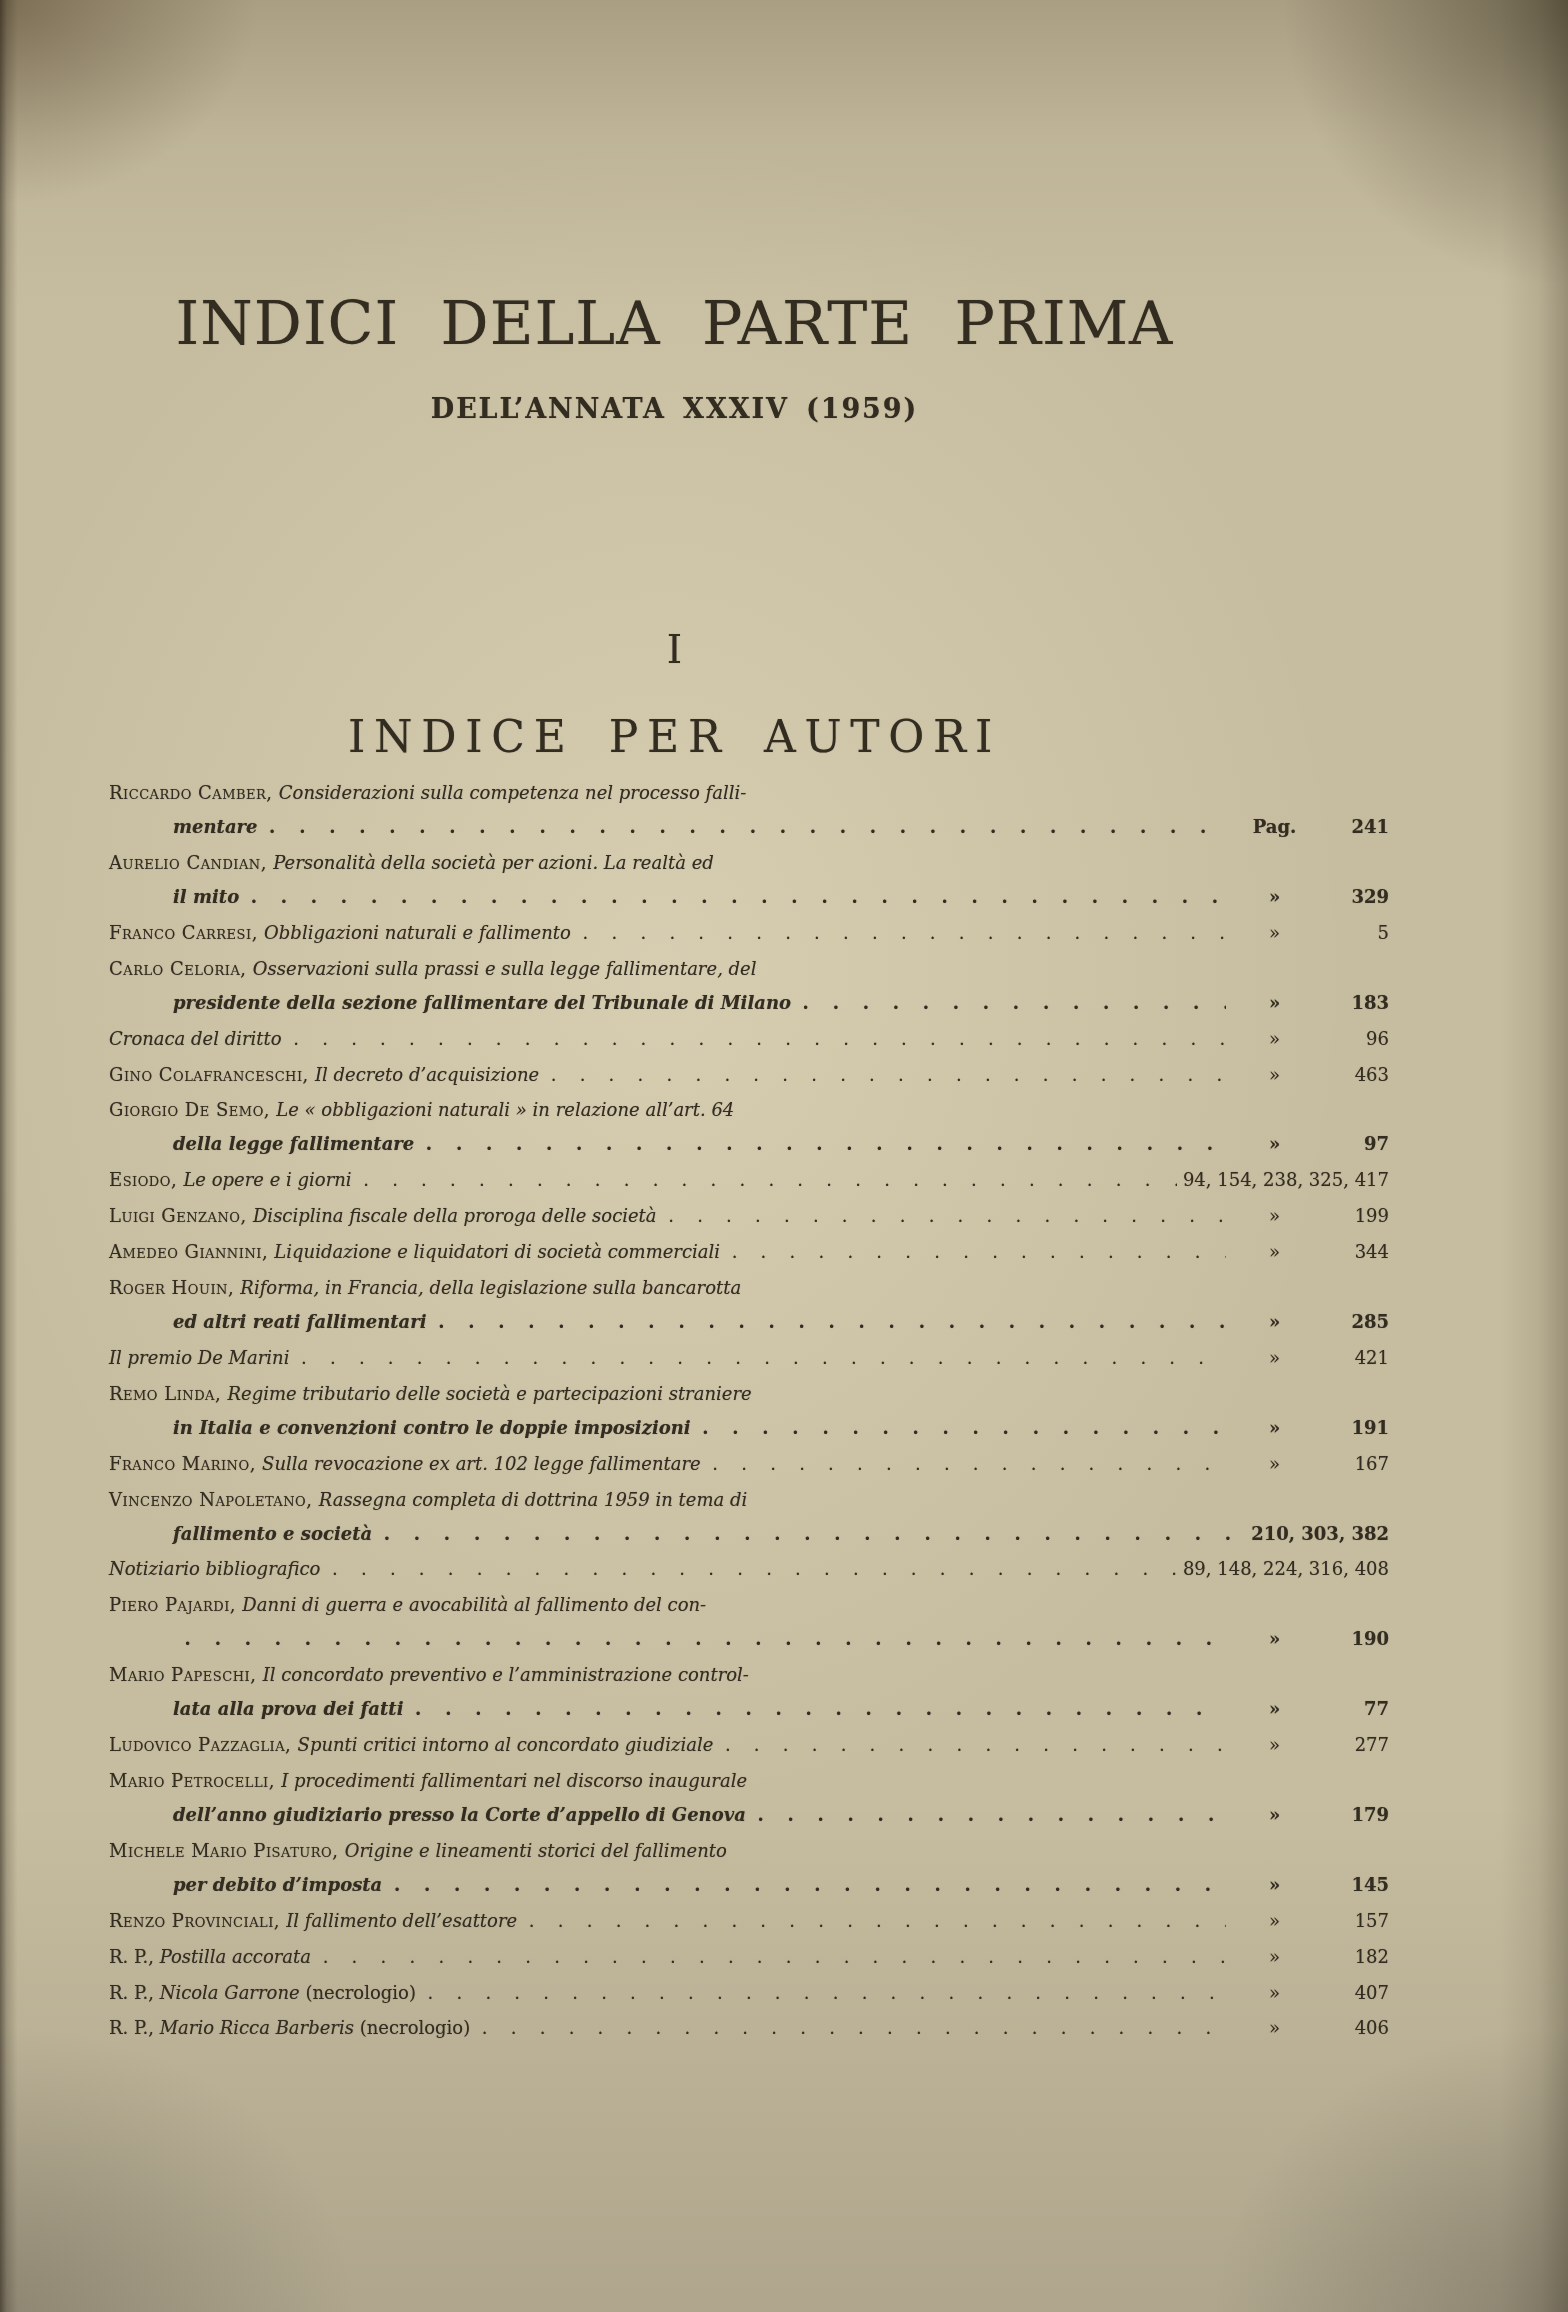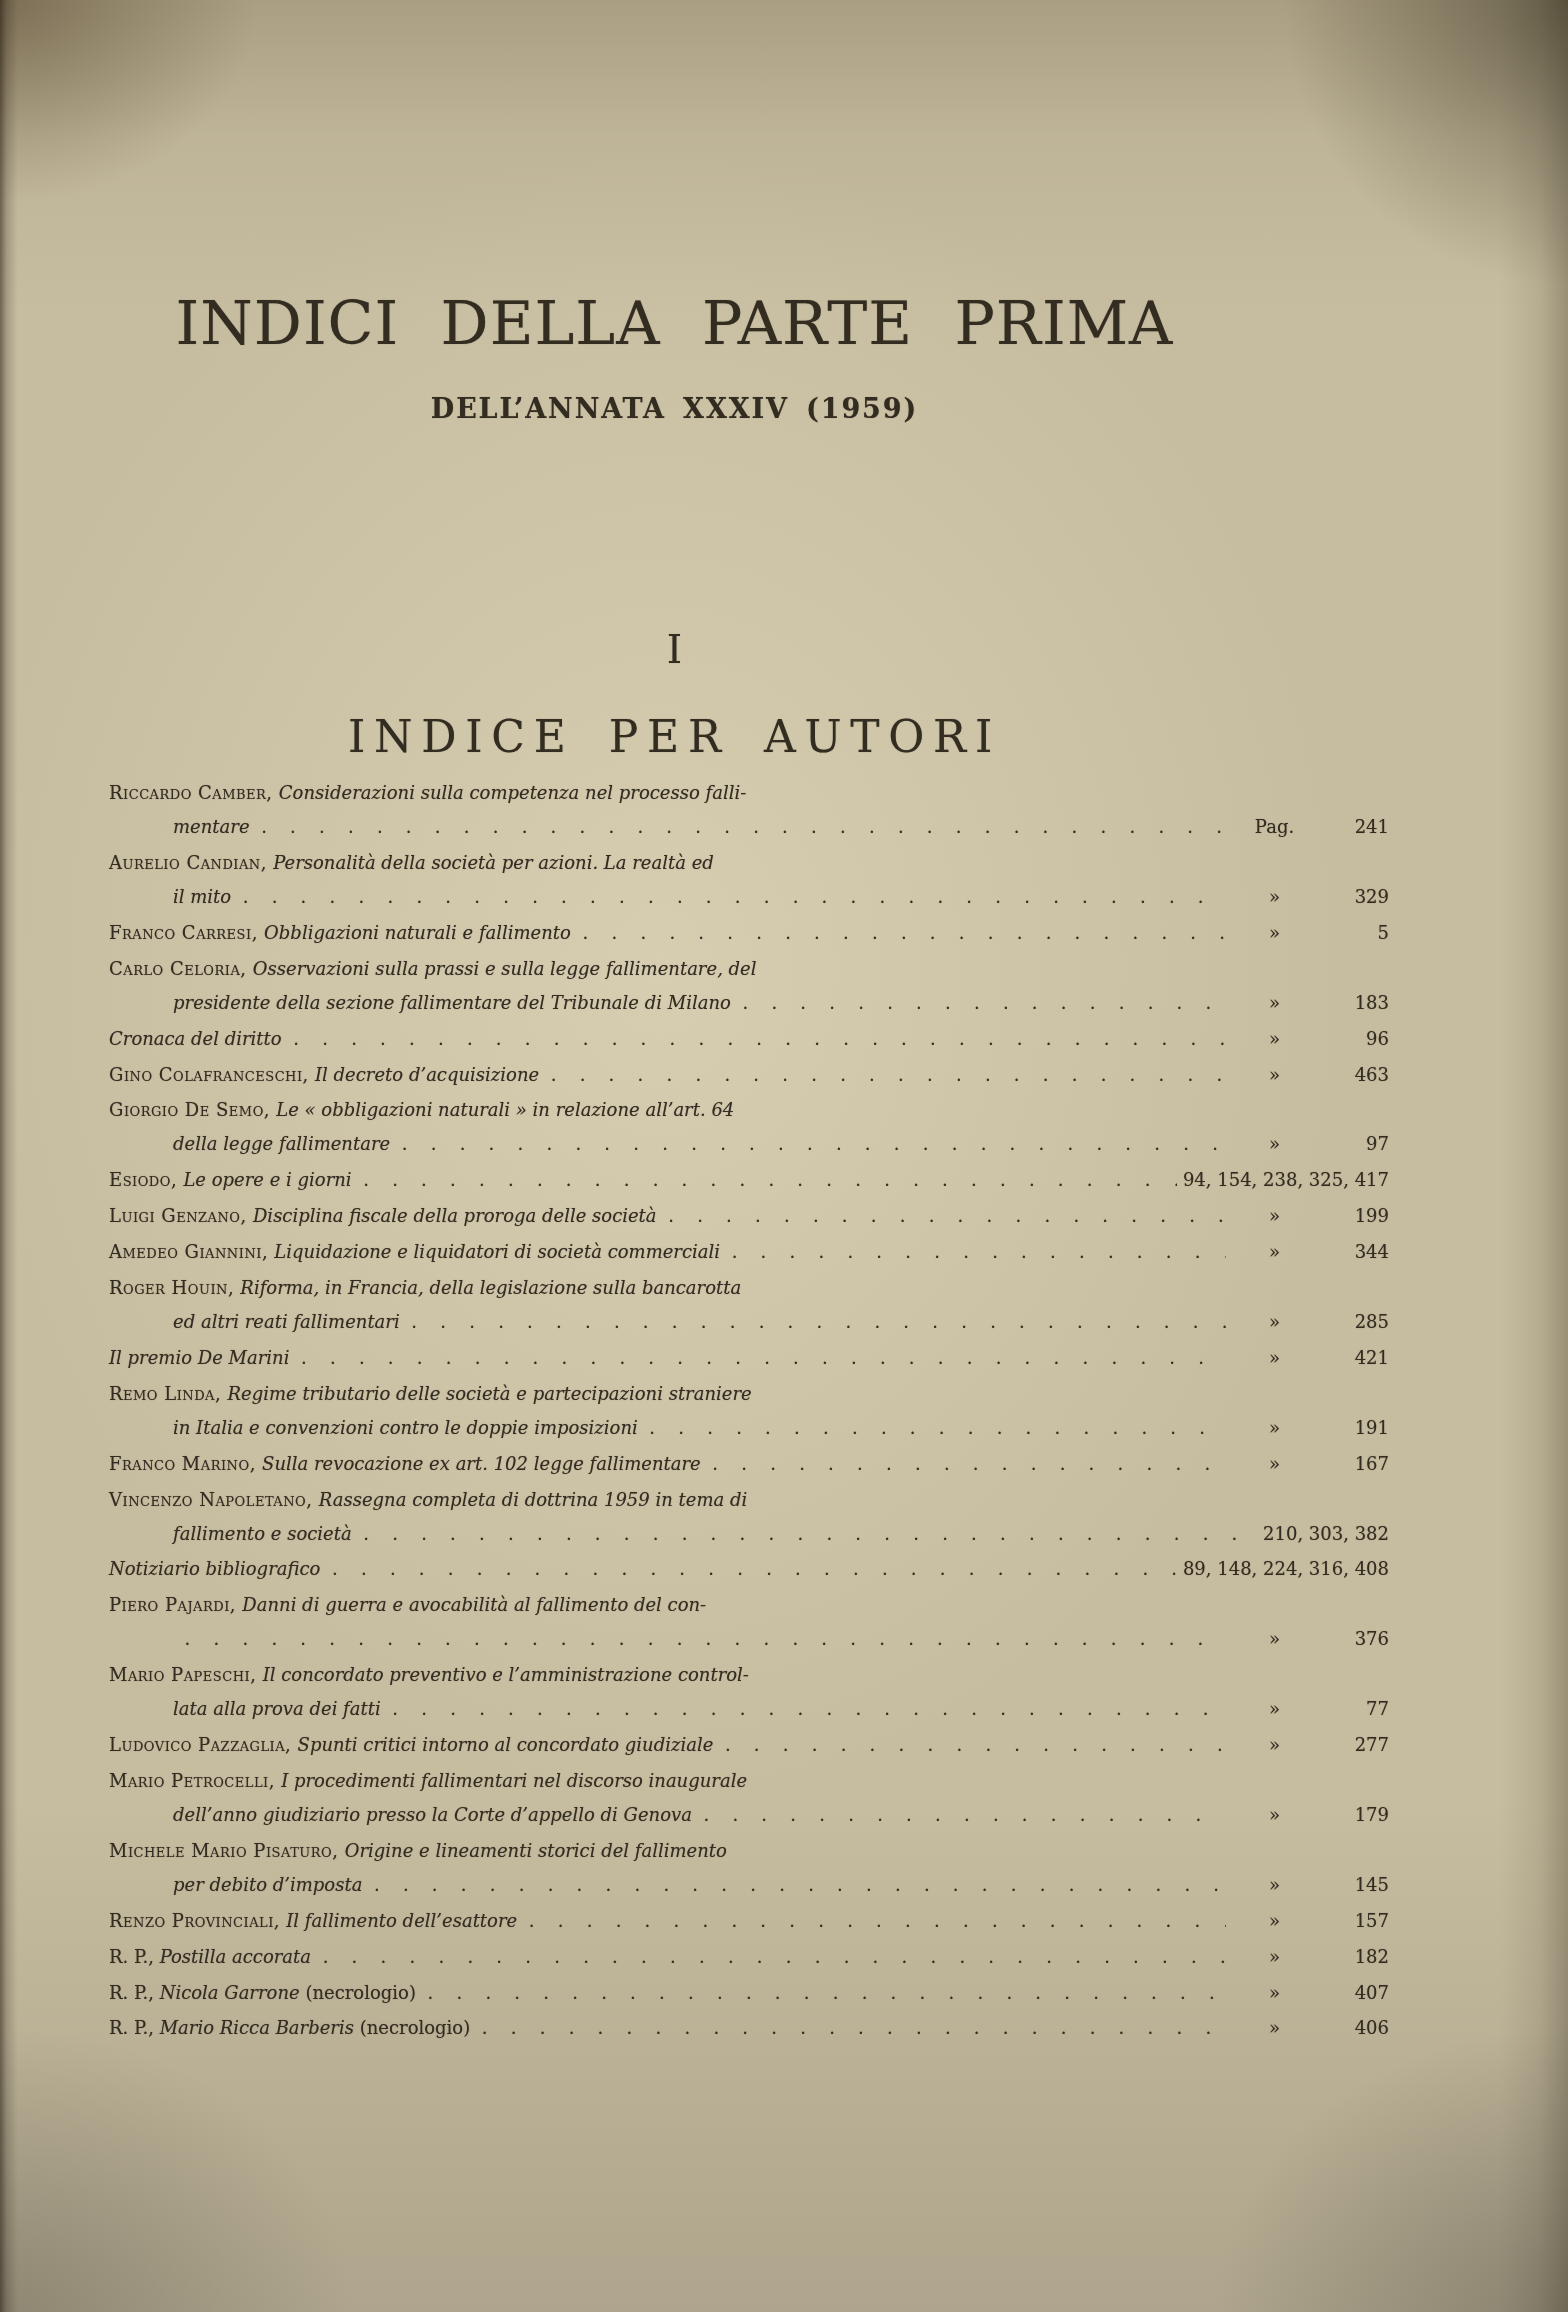--- a/index.html
+++ b/index.html
@@ -30,21 +30,21 @@
     text-shadow:0 0 1px rgba(51,44,33,.45);
   }
   .headers{text-align:center;padding-right:149px;}
   .title{margin:289px 0 0;font-weight:normal;font-size:60px;line-height:1.15;letter-spacing:1px;word-spacing:21.3px;}
   .subtitle{margin:35px 0 0;font-weight:bold;font-size:27px;line-height:1.15;letter-spacing:1.9px;word-spacing:5.8px;}
   .secnum{margin-top:204px;font-size:39px;line-height:1.15;}
   .sectitle{margin-top:39px;font-size:44px;line-height:1.15;letter-spacing:8.7px;word-spacing:11.6px;}
   .list{margin-top:13.6px;}
   .entry{margin-bottom:1.9px;}
   .eline{font-size:18px;line-height:34px;}
-  .cont{padding-left:64px;}
+  .cont{padding-left:64px;font-weight:bold;}
   .sc{font-variant:small-caps;letter-spacing:0.5px;}
   .i{font-style:italic;}
   .r{}
   .eline.last{display:flex;align-items:baseline;}
   .ltext{flex:0 0 auto;white-space:nowrap;}
   .leader{flex:1 1 0;overflow:hidden;white-space:nowrap;margin-left:11.6px;margin-right:5.8px;word-spacing:17.5px;}
   .ref{flex:0 0 auto;width:85px;text-align:center;}
   .pg{flex:0 0 auto;min-width:72px;text-align:right;white-space:nowrap;}
 </style>
 </head>
@@ -189,21 +189,21 @@
             <span class="ltext"><span class="i">Notiziario bibliografico</span></span>
             <span class="leader">. . . . . . . . . . . . . . . . . . . . . . . . . . . . . . . . . . . . . . . . . . . . . . . . . . . . . . . . . . . . . . . . . . . . . . </span>
             <span class="pg">89, 148, 224, 316, 408</span>
           </div>
         </div>
         <div class="entry">
           <div class="eline first"><span class="sc">Piero Pajardi, </span><span class="i">Danni di guerra e avocabilità al fallimento del con-</span></div>
           <div class="eline last cont">
             <span class="leader">. . . . . . . . . . . . . . . . . . . . . . . . . . . . . . . . . . . . . . . . . . . . . . . . . . . . . . . . . . . . . . . . . . . . . . </span>
             <span class="ref">»</span>
-            <span class="pg">376</span>
+            <span class="pg">190</span>
           </div>
         </div>
         <div class="entry">
           <div class="eline first"><span class="sc">Mario Papeschi, </span><span class="i">Il concordato preventivo e l’amministrazione control-</span></div>
           <div class="eline last cont">
             <span class="ltext"><span class="i">lata alla prova dei fatti</span></span>
             <span class="leader">. . . . . . . . . . . . . . . . . . . . . . . . . . . . . . . . . . . . . . . . . . . . . . . . . . . . . . . . . . . . . . . . . . . . . . </span>
             <span class="ref">»</span>
             <span class="pg">77</span>
           </div>

